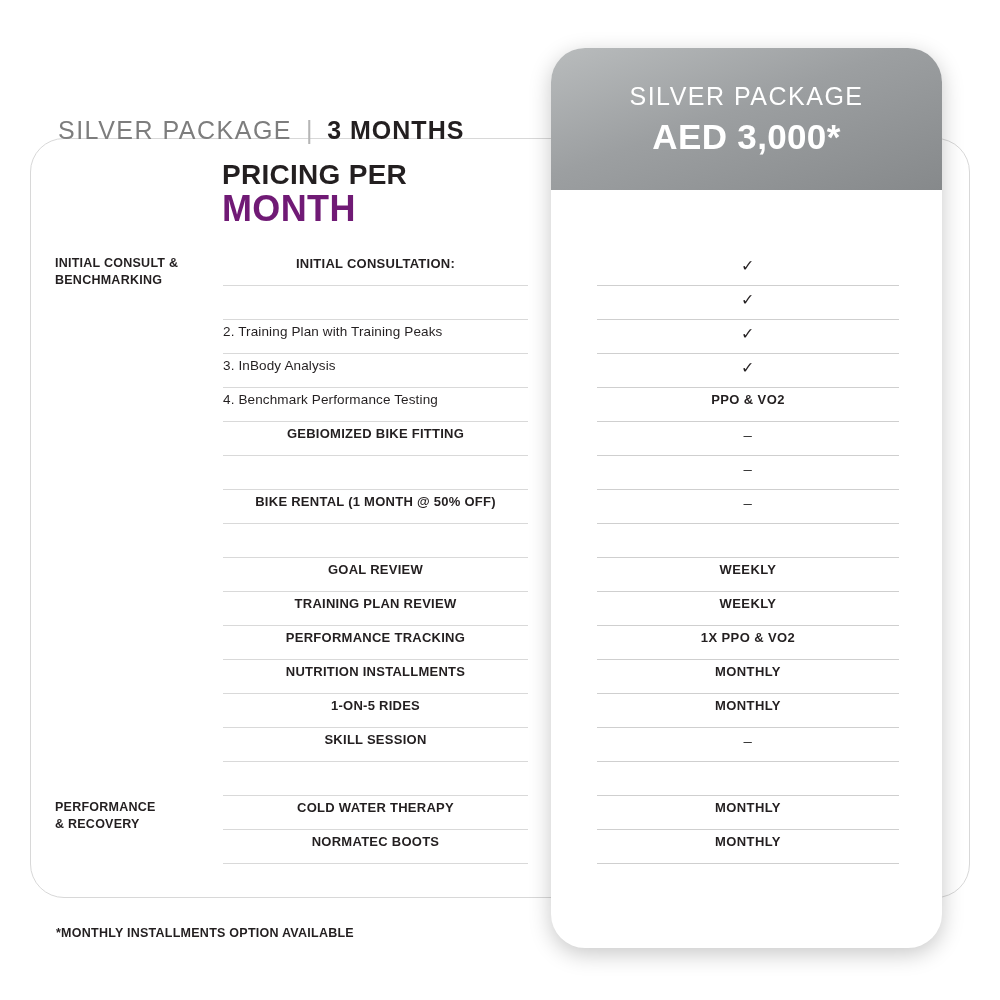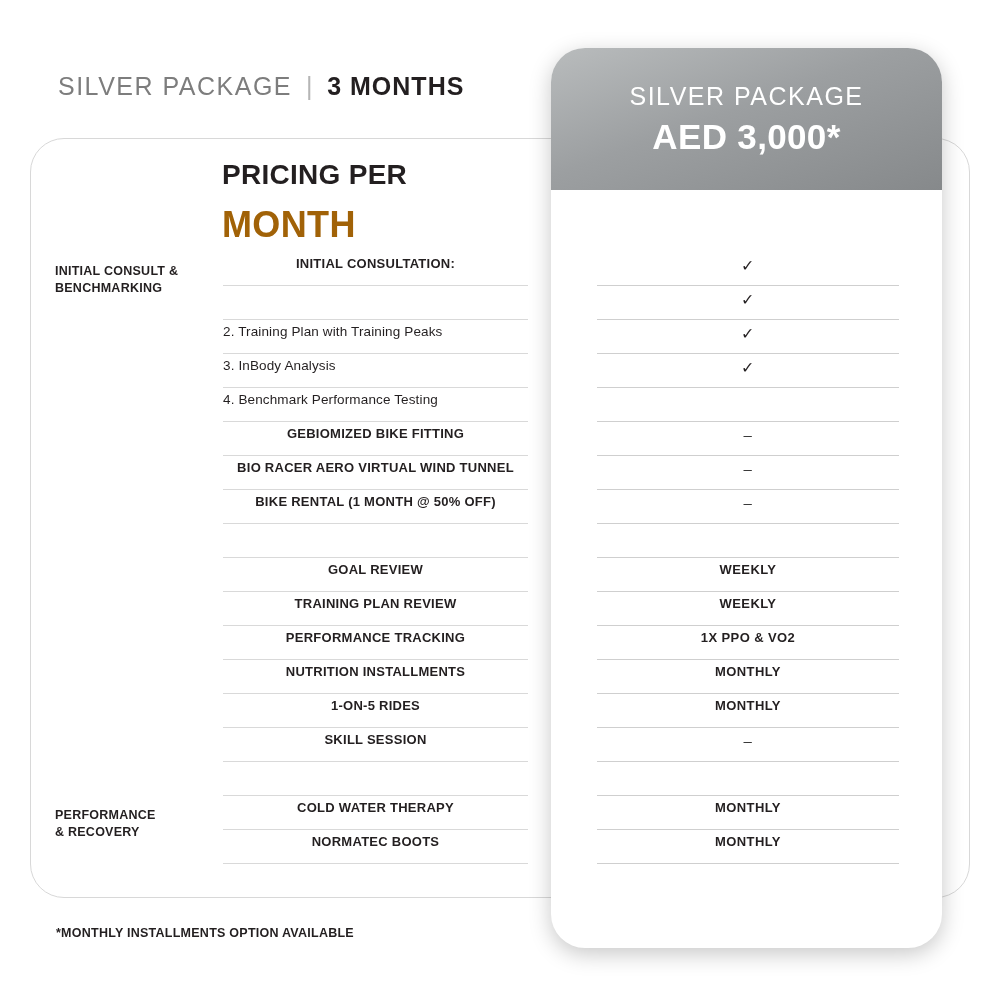--- a/index.html
+++ b/index.html
@@ -35,20 +35,21 @@
   .header .sep {
     font-size: 25px;
     color: #b5b5b5;
     font-weight: 300;
   }
   .header .dur {
     font-size: 25px;
     color: #231f20;
     font-weight: bold;
     letter-spacing: 0.04em;
+    margin-top: 44px;
   }
 
   
   .sheet {
     position: absolute;
     left: 30px;
     top: 138px;
     width: 940px;
     height: 760px;
     border: 1px solid #d8d8d8;
@@ -66,40 +67,40 @@
   }
   .title-block .t1 {
     font-size: 28px;
     font-weight: 700;
     color: #231f20;
     letter-spacing: 0.01em;
   }
   .title-block .t2 {
     font-size: 36px;
     font-weight: bold;
-    color: #a16207;
+    color: #701a75;
     letter-spacing: 0.01em;
-    margin-top: 16px;
+    margin-top: 0;
   }
 
   
   .table {
     position: absolute;
     left: 55px;
     top: 252px;
     width: 860px;
   }
   .row {
     position: relative;
     height: 34px;
   }
   .cat {
     position: absolute;
     left: 0;
-    top: 11px;
+    top: 3px;
     width: 160px;
     font-size: 12.5px;
     font-weight: bold;
     letter-spacing: 0.02em;
     line-height: 1.35;
     color: #231f20;
   }
   .feat {
     position: absolute;
     left: 168px;
@@ -244,30 +245,30 @@
     </div>
     <div class="row">
       <div class="feat num">3.  InBody Analysis</div>
       <div class="feat-rule"></div>
       <div class="val check">✓</div>
       <div class="val-rule"></div>
     </div>
     <div class="row">
       <div class="feat num">4. Benchmark Performance Testing</div>
       <div class="feat-rule"></div>
+      <div class="val ">PPO &amp; VO2</div>
       <div class="val-rule"></div>
     </div>
     <div class="row">
       <div class="feat bold">GEBIOMIZED BIKE FITTING</div>
       <div class="feat-rule"></div>
       <div class="val dash">–</div>
       <div class="val-rule"></div>
     </div>
     <div class="row">
-      <div class="feat bold">BIO RACER AERO VIRTUAL WIND TUNNEL</div>
       <div class="feat-rule"></div>
       <div class="val dash">–</div>
       <div class="val-rule"></div>
     </div>
     <div class="row">
       <div class="feat bold">BIKE RENTAL (1 MONTH @ 50% OFF)</div>
       <div class="feat-rule"></div>
       <div class="val dash">–</div>
       <div class="val-rule"></div>
     </div>

